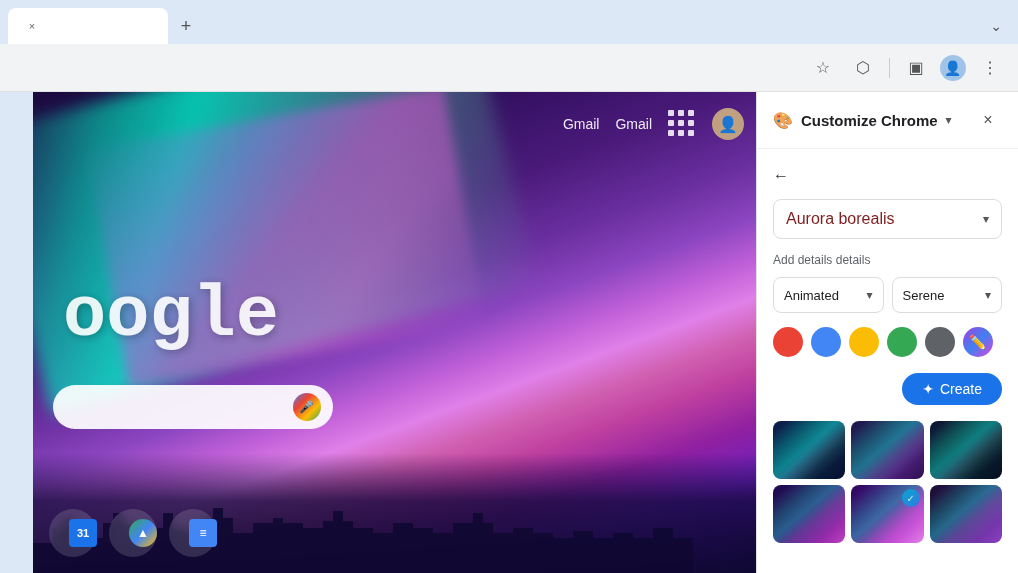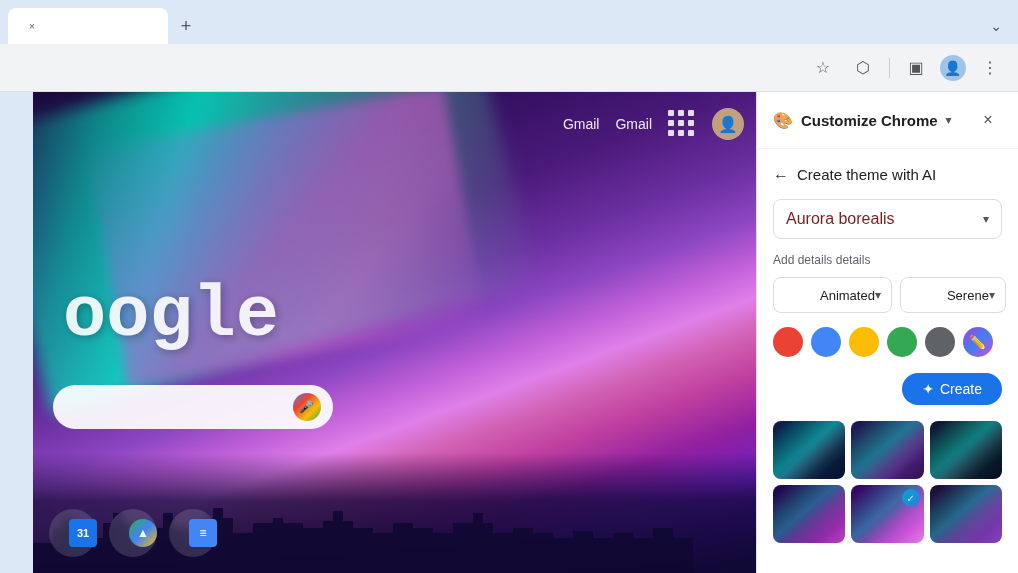--- a/index.html
+++ b/index.html
@@ -465,21 +465,20 @@
       display: flex;
       align-items: center;
       justify-content: space-between;
       cursor: pointer;
       background: #fff;
     }
 
     .dropdown-half-label {
       font-size: 13px;
       color: #202124;
-      margin-left: 36px;
     }
 
     
     .color-swatches {
       display: flex;
       gap: 8px;
       margin-bottom: 16px;
       align-items: center;
     }
 
@@ -679,21 +678,20 @@
           <span class="panel-title">Customize Chrome</span>
           <span class="panel-arrow">▾</span>
         </div>
         <div class="panel-close">×</div>
       </div>
 
       <div class="panel-body">
 
         <div class="back-header">
           <span class="back-arrow">←</span>
-          <span class="section-title">Create theme with AI</span>
         </div>
 
         <div class="dropdown">
           <span class="dropdown-label">Aurora borealis</span>
           <span class="dropdown-arrow">▾</span>
         </div>
 
         <div class="optional-label">Add details details</div>
 
         <div class="dropdowns-row">

